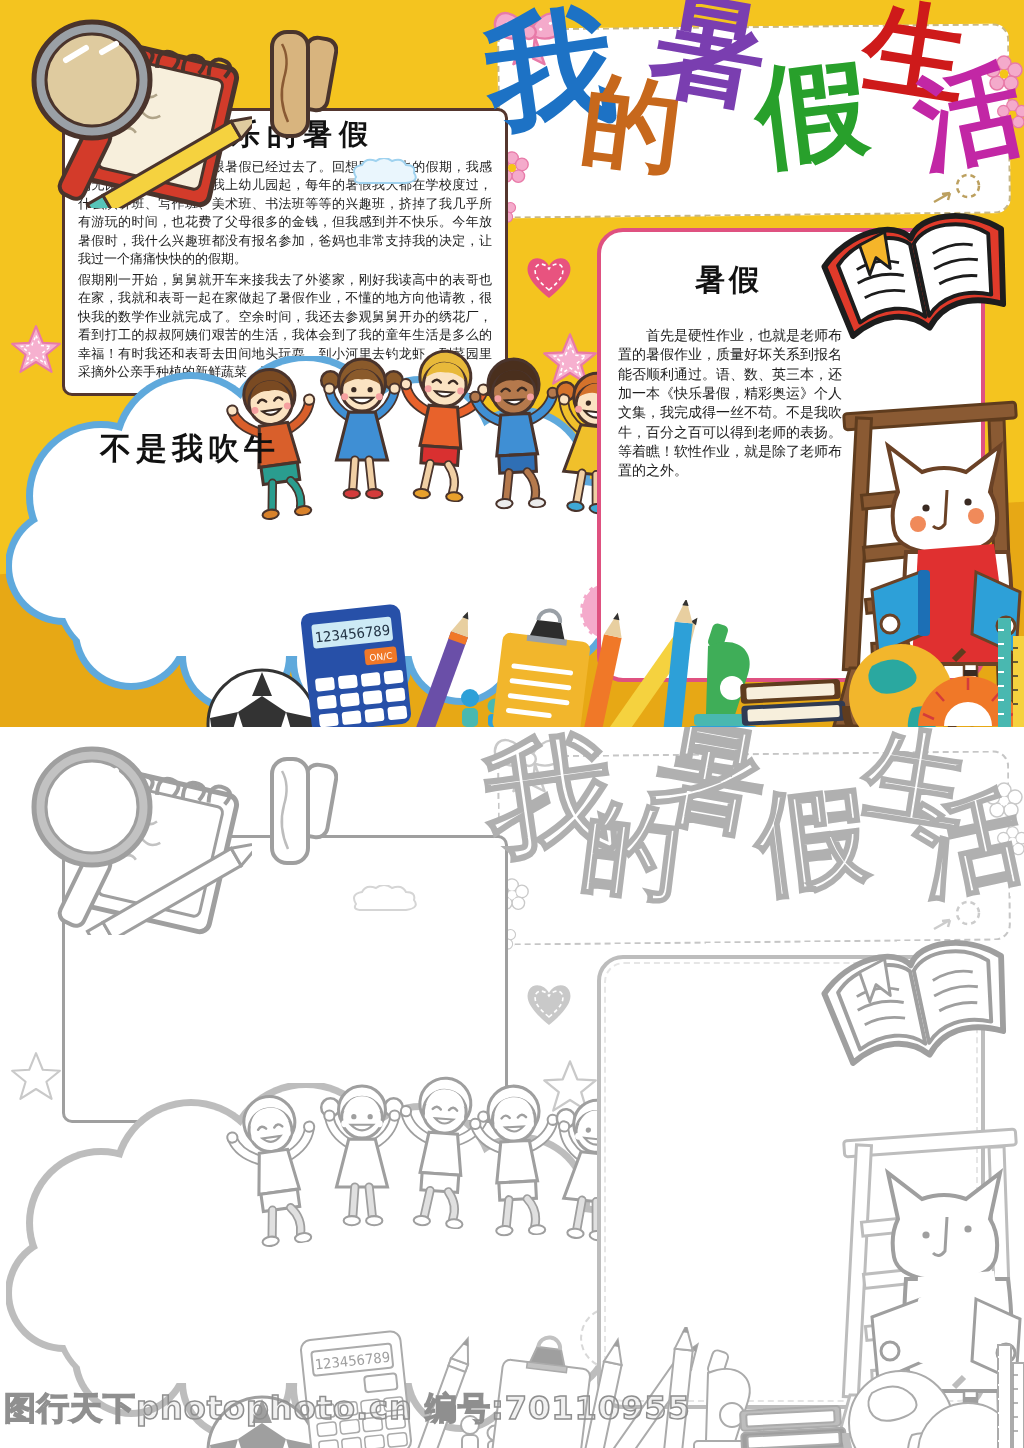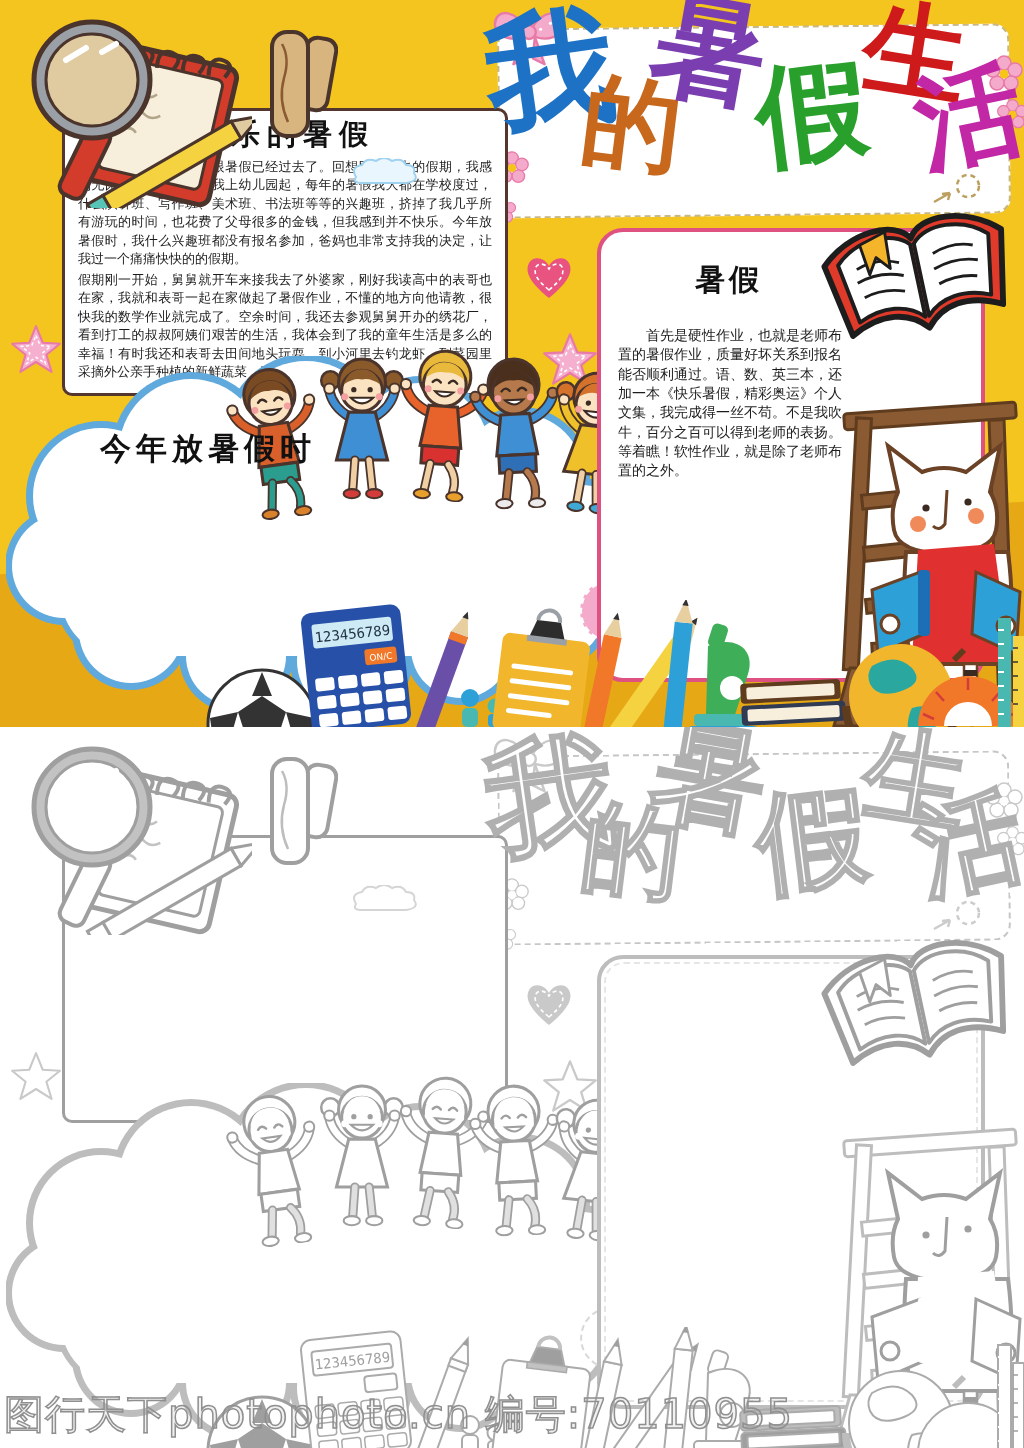--- a/index.html
+++ b/index.html
@@ -67,21 +67,21 @@
   .k2{--hairc:#8a5a2b;--shirt:#3f8fd4;--leg:#f0cfa4;--shoe:#d43b3b}
   .k3{--hairc:#e8b93a;--shirt:#e8622b;--pants:#d93030;--leg:#f0cfa4;--shoe:#e8a02b}
   .k4{--skin:#b5794c;--hairc:#4a2f1d;--shirt:#3f8fd4;--pants:#2f6fb5;--leg:#b5794c;--shoe:#ececec}
   .k5{--hairc:#d4722b;--shirt:#f0c02b;--leg:#f0cfa4;--shoe:#3fa8d4}
   .lineart .kid{--hairc:#fff;--shirt:#fff;--pants:#fff;--leg:#e0e0e0;--shoe:#fff;--skin:#fff}
   .blob{position:absolute;left:580px;top:580px;width:62px;height:62px;border-radius:50%;
     background:#f4aacb;border:2px dashed #fff;box-sizing:border-box}
   .lineart .blob{background:#fff;border-color:#d8d8d8}
   .puff{left:348px;top:158px;width:86px;height:28px}
   .swirl{left:928px;top:166px;width:64px;height:44px}
-  .watermark{position:absolute;left:4px;top:660px;z-index:9;font-size:40px;font-weight:400;
+  .watermark{position:absolute;left:4px;top:660px;z-index:9;font-size:32px;font-weight:700;
     letter-spacing:1px;white-space:nowrap;color:rgba(160,160,160,.15);
     -webkit-text-stroke:1.5px #8f8f8f;font-family:"DejaVu Sans",sans-serif}
 </style>
 </head>
 <body>
 
 <svg width="0" height="0" style="position:absolute">
 <defs>
   <symbol id="sym-magnifier" viewBox="0 0 252 202">
     <g transform="rotate(13 160 120)">
@@ -415,21 +415,21 @@
     <svg class="deco magnifier" viewBox="0 0 252 202">
         <use href="#sym-magnifier"></use>
       </svg>
     <svg class="deco woodclip" viewBox="0 0 78 110">
         <use href="#sym-clip"></use>
       </svg>
 
     <svg class="deco cloudsvg" viewBox="0 0 640 362">
         <use href="#sym-cloud"></use>
       </svg>
-    <div class="txt cloudtitle ptitle">今年放暑假时</div>
+    <div class="txt cloudtitle ptitle">不是我吹牛</div>
 
     <svg class="deco star2" viewBox="0 0 50 48">
         <use href="#sym-star"></use>
       </svg>
     <div class="blob"></div>
 
     <svg class="kid kp1 k1" viewBox="0 0 90 150">
         <use href="#sym-boy"></use>
       </svg>
     <svg class="kid kp2 k2" viewBox="0 0 90 150">

